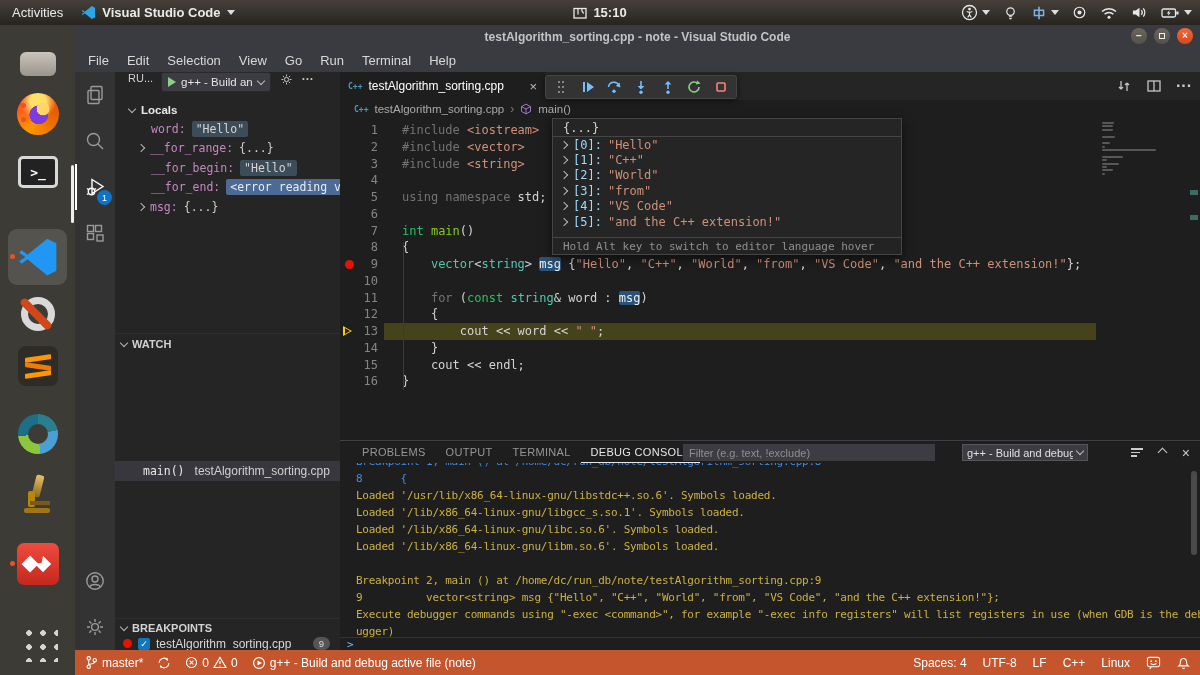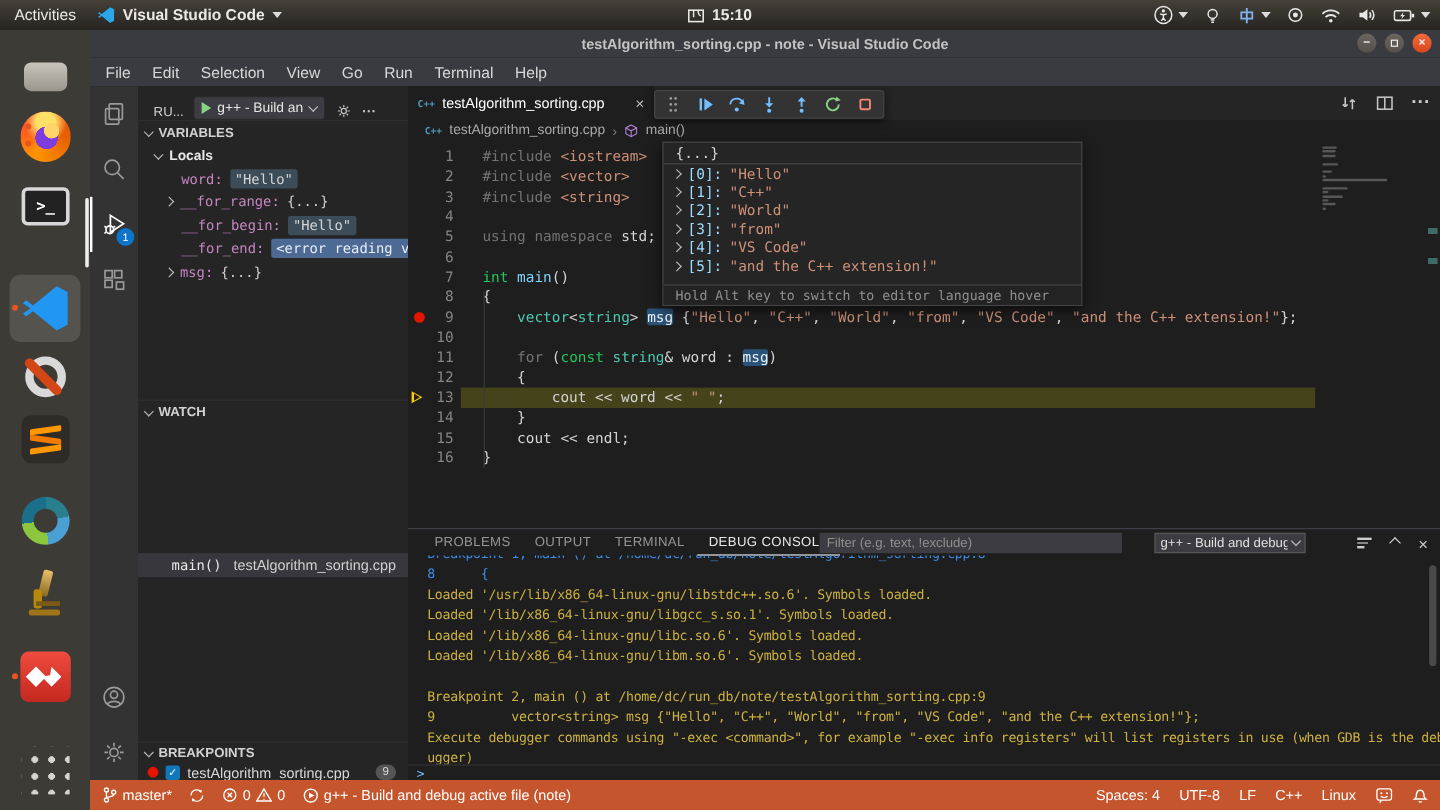--- a/index.html
+++ b/index.html
@@ -65,21 +65,21 @@
   .activitybar{position:absolute;left:0;top:47px;width:40px;height:578px;background:#333;}
   .ab-item{position:relative;width:40px;height:46px;display:flex;align-items:center;justify-content:center;}
   .ab-item svg{stroke:#9a9a9a;fill:none;stroke-width:1.4;}
   .ab-item.active{border-left:2px solid #fff;}
   .ab-item.active svg{stroke:#fff;}
   .ab-bottom{position:absolute;bottom:0;left:0;width:40px;}
   .badge{position:absolute;right:3px;bottom:5px;width:15px;height:15px;border-radius:50%;background:#0d74c9;color:#fff;font-size:9px;display:flex;align-items:center;justify-content:center;}
 
   
   .sidebar{position:absolute;left:40px;top:47px;width:225px;height:578px;background:#252526;font-size:12px;overflow:hidden;}
-  .sb-run{position:absolute;left:0;top:0;width:100%;height:28px;display:flex;align-items:flex-end;gap:8px;padding:0 8px 0 13px;}
+  .sb-run{position:absolute;left:0;top:0;width:100%;height:28px;display:flex;align-items:flex-start;gap:8px;padding:0 8px 0 13px;}
   .sb-run-label{font-size:11px;color:#cfcfcf;}
   .cfg-select{height:20px;background:#3c3c42;border:1px solid #2a2a2a;border-radius:3px;display:flex;align-items:center;gap:5px;padding:0 6px;max-width:112px;}
   .cfg-select .lbl{color:#e4e4e4;font-size:11.5px;white-space:nowrap;overflow:hidden;}
   .play-tri{width:0;height:0;border-top:5px solid transparent;border-bottom:5px solid transparent;border-left:8px solid #89d185;}
   .chev-dn{width:6px;height:6px;border-right:1.4px solid #bbb;border-bottom:1.4px solid #bbb;transform:rotate(45deg);margin-top:-3px;flex:none;}
   .chev-up{width:7px;height:7px;border-right:1.6px solid #ccc;border-top:1.6px solid #ccc;transform:rotate(-45deg);}
   .sec-head{display:flex;align-items:center;gap:5px;height:20px;padding-left:6px;font-size:11px;font-weight:bold;color:#d2d2d2;border-top:1px solid #2f2f30;}
   .twist{width:6px;height:6px;border-right:1.3px solid #b6b6b6;border-bottom:1.3px solid #b6b6b6;transform:rotate(45deg);flex:none;margin-top:-2px;}
   .twist.right{transform:rotate(-45deg);margin-top:0;}
   .sb-vars{position:absolute;left:0;top:28px;width:100%;height:233px;}
@@ -118,21 +118,21 @@
 
   .codewrap{position:absolute;left:0;top:46px;width:100%;height:322px;overflow:hidden;}
   .gutter{position:absolute;left:0;top:4px;width:44px;}
   .gl{position:relative;height:16.75px;text-align:right;padding-right:6px;color:#858585;font-family:"DejaVu Sans Mono",monospace;font-size:12px;line-height:16.75px;}
   .gl .bp{position:absolute;left:5px;top:4px;width:9px;height:9px;border-radius:50%;background:#e51400;}
   .gl .arrow{position:absolute;left:3px;top:3px;width:0;height:0;border-top:5.5px solid transparent;border-bottom:5.5px solid transparent;border-left:9px solid #ffcc00;}
   .gl .arrow::after{content:"";position:absolute;left:-7px;top:-3px;width:0;height:0;border-top:3px solid transparent;border-bottom:3px solid transparent;border-left:5px solid #1e1e1e;}
   .codelines{position:absolute;left:44px;top:4px;right:104px;}
   .cl{height:16.75px;line-height:16.75px;padding-left:18px;white-space:pre;font-family:"DejaVu Sans Mono",monospace;font-size:12px;}
   .cl.current{background:#45431c;}
-  .tok-kw{color:#737373}.tok-kw2{color:#22c55e}.tok-type{color:#4ec9b0}.tok-fn{color:#7dd3fc}
+  .tok-kw{color:#737373}.tok-kw2{color:#22c55e}.tok-type{color:#4ec9b0}.tok-fn{color:#84cc16}
   .tok-str{color:#ce9178}.tok-fg{color:#d4d4d4}
   .tok-sel{color:#e8f1f8;background:#2b5278;border-radius:2px;}
   .indent-guide{position:absolute;left:63px;top:125px;width:1px;height:147px;background:#3a3a3a;}
   .minimap{position:absolute;right:14px;top:4px;width:84px;}
   .mm-bar{height:2px;margin-bottom:1.4px;background:#777;opacity:.65;border-radius:1px;}
   .ov-mark{position:absolute;right:2px;width:8px;height:5px;background:#3d6b66;}
 
   
   .hover{position:absolute;left:212px;top:46px;width:350px;background:#252526;border:1px solid #454545;z-index:40;box-shadow:0 3px 10px rgba(0,0,0,.6);font-family:"DejaVu Sans Mono",monospace;font-size:12px;}
   .hover-head{height:18px;line-height:18px;padding-left:10px;color:#d4d4d4;border-bottom:1px solid #454545;}
@@ -366,24 +366,20 @@
           <span class="chev-dn"></span>
         </span>
         <svg width="15" height="15" viewBox="0 0 24 24" style="stroke:#c5c5c5;fill:none;stroke-width:1.6">
             <circle cx="12" cy="12" r="3.4"></circle>
             <path d="M12 4v3 M12 17v3 M4 12h3 M17 12h3 M6.3 6.3l2.1 2.1 M15.6 15.6l2.1 2.1 M6.3 17.7l2.1-2.1 M15.6 8.4l2.1-2.1"></path>
           </svg>
         <span style="color:#c5c5c5;font-weight:bold;">···</span>
       </div>
 
       <div class="sb-vars">
-        <div class="sec-head">
-          <span class="twist"></span>
-          <span>VARIABLES</span>
-        </div>
         <div class="scope-row">
           <span class="twist"></span>
           <span>Locals</span>
         </div>
         <div id="vars-list">
             <div class="tree-row">
               <span class="var-name">word:</span>
               <span class="var-val chip">"Hello"</span>
             </div>
             <div class="tree-row">

